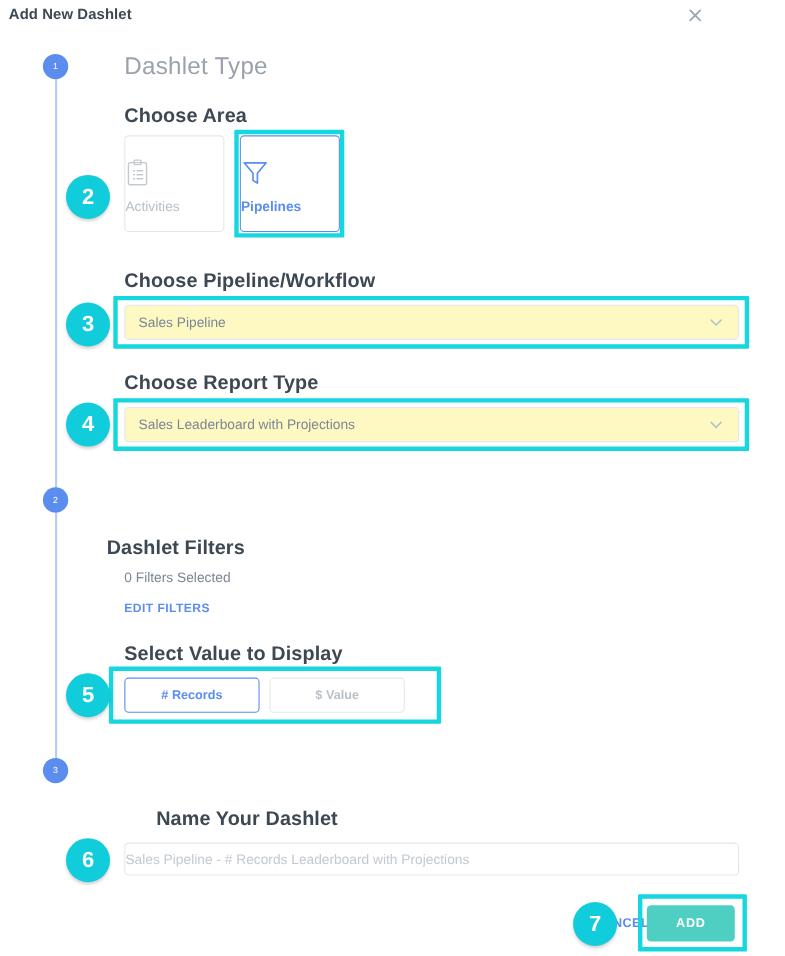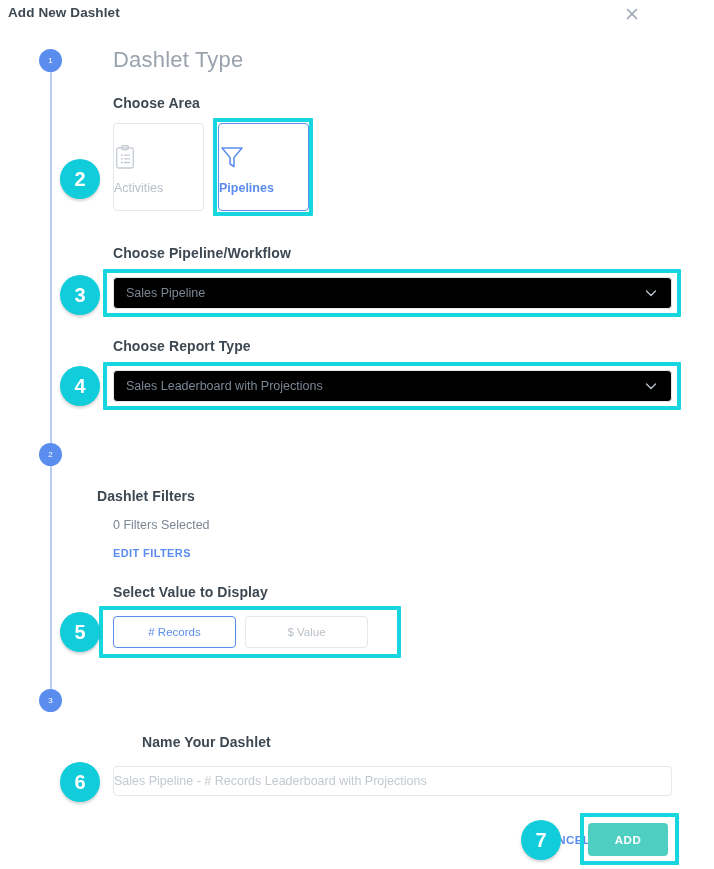--- a/index.html
+++ b/index.html
@@ -64,21 +64,21 @@
   .step-dot-2 { left: 39px; top: 443px; }
   .step-dot-3 { left: 39px; top: 689px; }
 
   .section-title {
     font-size: 22px;
     font-weight: 300;
     color: #9aa3ad;
     letter-spacing: .2px;
   }
   .field-label {
-    font-size: 14px;
+    font-size: 18px;
     font-weight: bold;
     color: #3d4852;
     letter-spacing: .1px;
   }
 
   
   .sec1-title { position: absolute; left: 113px; top: 47px; }
   .lbl-choose-area { position: absolute; left: 113px; top: 95px; }
 
   
@@ -111,21 +111,21 @@
 
   
   .lbl-pipeline { position: absolute; left: 113px; top: 245px; }
   .lbl-report   { position: absolute; left: 113px; top: 338px; }
 
   .select-box {
     position: absolute;
     height: 32px;
     border: 1px solid #e4e7eb;
     border-radius: 4px;
-    background: #000000;
+    background: #fef9c3;
     display: flex;
     align-items: center;
     cursor: pointer;
   }
   .select-value {
     font-size: 12.5px;
     color: #7b8794;
     padding-left: 12px;
     flex: 1;
   }
@@ -159,21 +159,21 @@
   .value-toggle { position: absolute; left: 113px; top: 616px; }
   .toggle-btn {
     position: absolute;
     width: 123px; height: 32px;
     border-radius: 4px;
     background: #ffffff;
     display: flex;
     align-items: center;
     justify-content: center;
     font-size: 11.5px;
-    font-weight: normal;
+    font-weight: bold;
     cursor: pointer;
   }
   .toggle-records { left: 0; top: 0; border: 1px solid #5b8def; color: #5b8def; }
   .toggle-value   { left: 132px; top: 0; border: 1px solid #e4e7eb; color: #b9c0c8; }
 
   
   .sec3-title { position: absolute; left: 113px; top: 686px; }
   .lbl-name   { position: absolute; left: 113px; top: 734px; margin-left: 29px; }
   .name-input {
     position: absolute;

